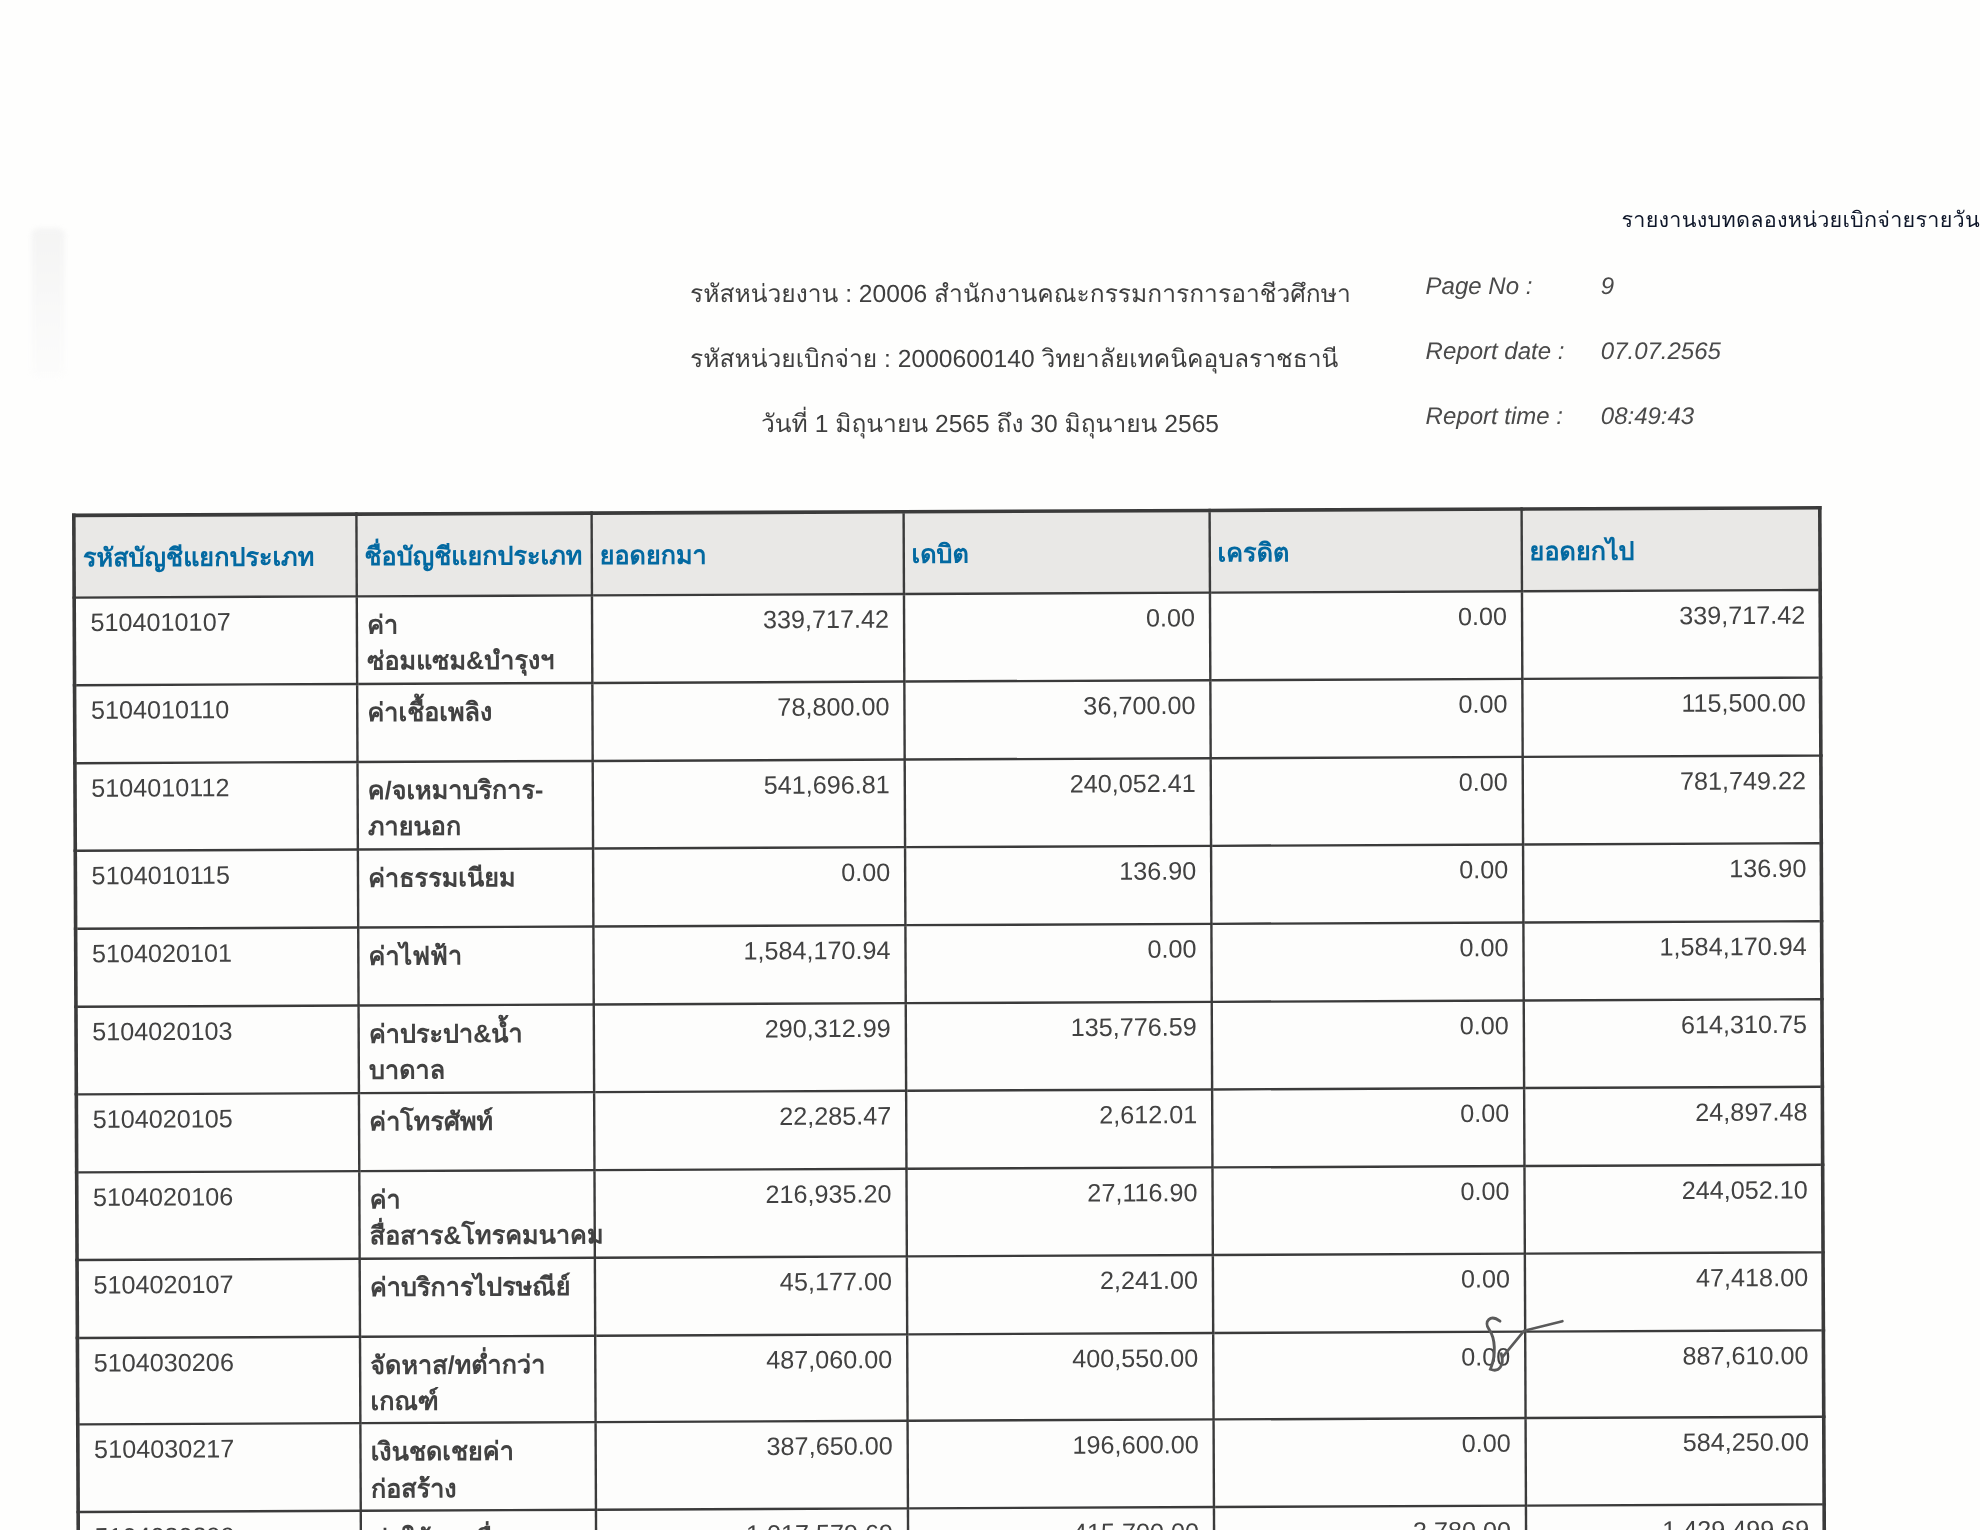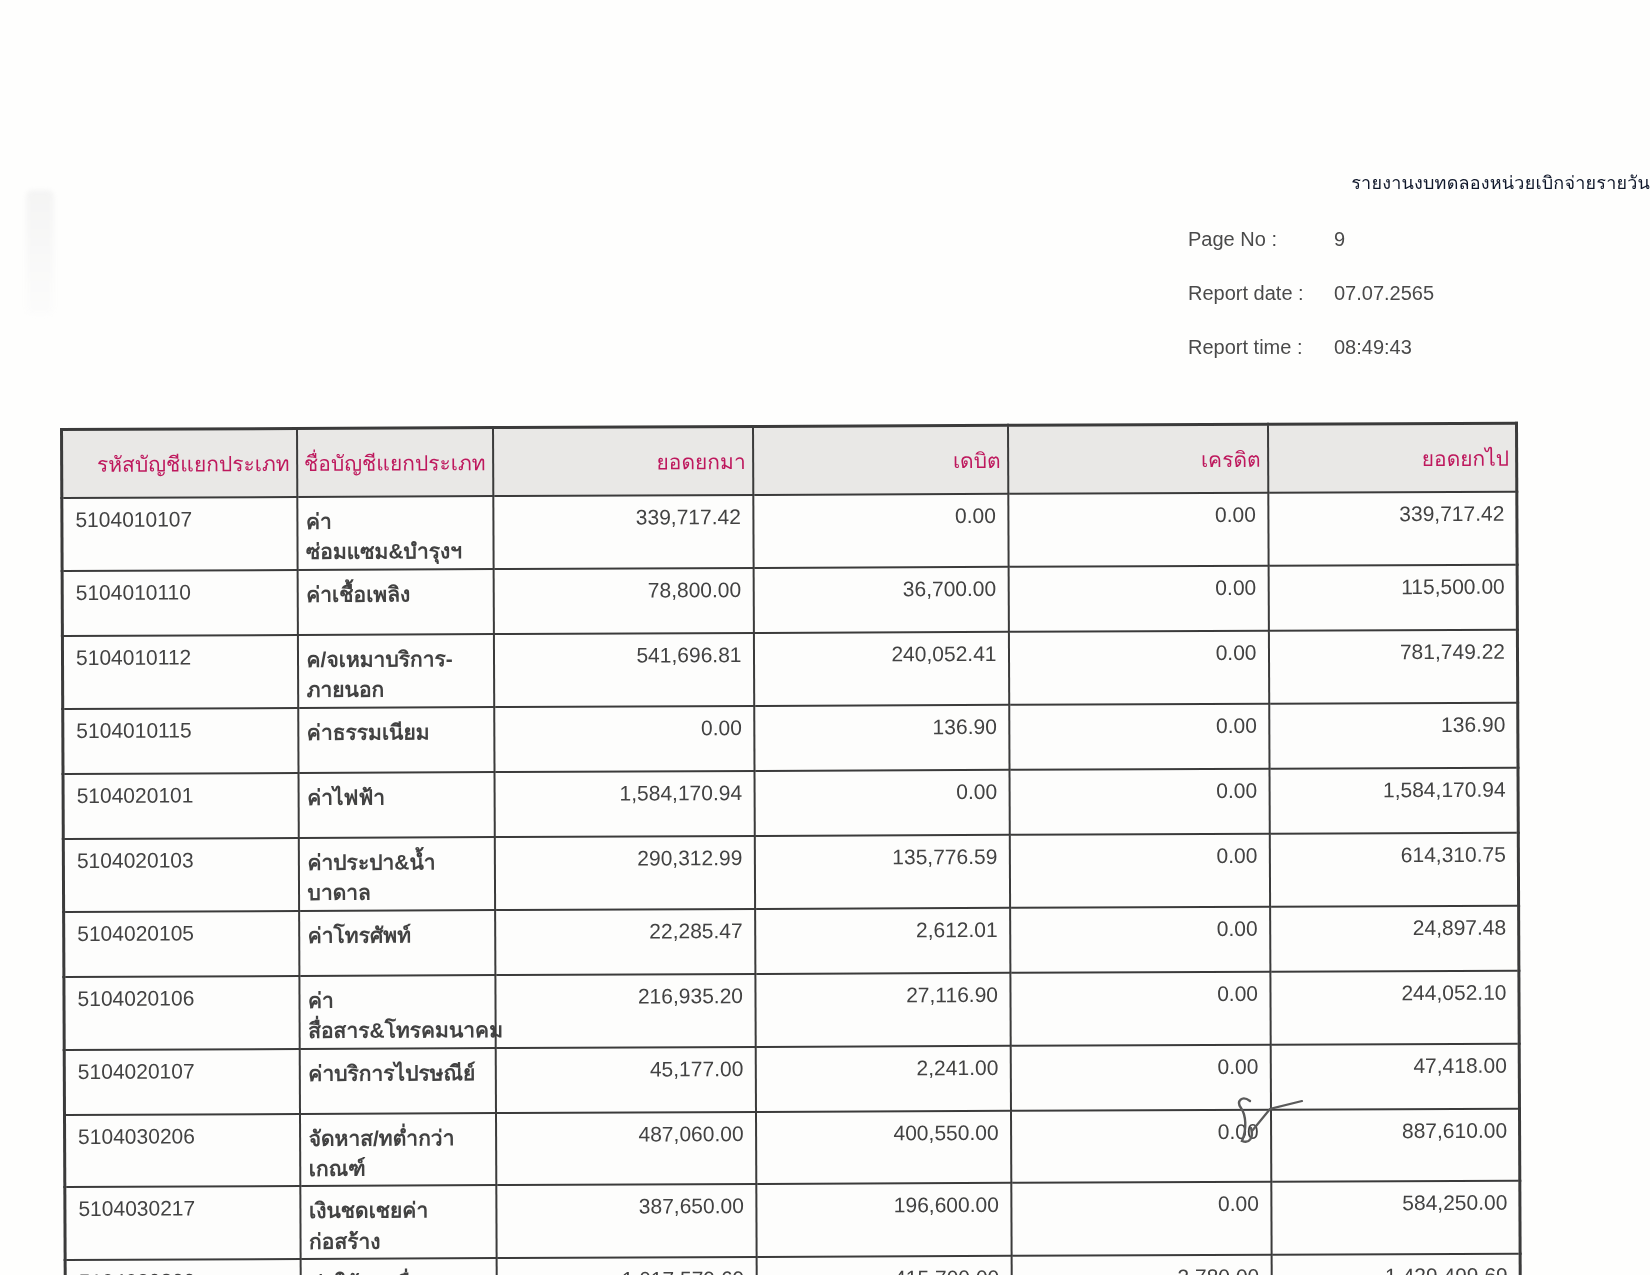--- a/index.html
+++ b/index.html
@@ -59,20 +59,21 @@
     color: #3f3f3f;
   }
   .meta-center .line { margin-bottom: 25px; height: 29px; white-space: nowrap; }
   .meta-center .line.centered { text-align: center; }
   .meta-right {
     position: absolute;
     left: 1188px;
     top: 228px;
     font-size: 20px;
     color: #4a4a4a;
+    font-style: italic;
   }
   .meta-right .pair { display: flex; margin-bottom: 26px; height: 28px; }
   .meta-right .pair .lbl { width: 146px; }
   .meta-right .pair .val { }
 
   .report-table-wrap {
     position: absolute;
     left: 60px;
     top: 428px;
     width: 1457px;
@@ -88,25 +89,25 @@
     border: 2px solid #3b3b3b;
   }
   table.report {
     border-top-width: 3px;
     border-left-width: 3px;
     border-right-width: 3px;
     border-bottom: none;           
   }
   table.report th {
     background: #e9e8e6;
-    font-weight: normal;
+    font-weight: bold;
     font-size: 21px;
-    color: #be185d;
+    color: #0369a1;
     height: 66px;
-    text-align: right;
+    text-align: left;
     vertical-align: middle;
     padding: 0 6px;
   }
   table.report td {
     font-size: 21px;
     color: #424242;
     height: 53px;
     vertical-align: top;
     padding-top: 9px;
     background: #fdfdfc;
@@ -131,20 +132,25 @@
 </head>
 <body>
 
 <div class="page">
 
   <div class="scan-artifact"></div>
 
   <div class="doc-title">รายงานงบทดลองหน่วยเบิกจ่ายรายวัน</div>
 
 
+  <div class="meta-center">
+    <div class="line">รหัสหน่วยงาน : 20006 สำนักงานคณะกรรมการการอาชีวศึกษา</div>
+    <div class="line">รหัสหน่วยเบิกจ่าย : 2000600140 วิทยาลัยเทคนิคอุบลราชธานี</div>
+    <div class="line centered">วันที่ 1 มิถุนายน 2565 ถึง 30 มิถุนายน 2565</div>
+  </div>
 
   <div class="meta-right">
     <div class="pair">
       <span class="lbl">Page No :</span>
       <span class="val">9</span>
     </div>
     <div class="pair">
       <span class="lbl">Report date :</span>
       <span class="val">07.07.2565</span>
     </div>

